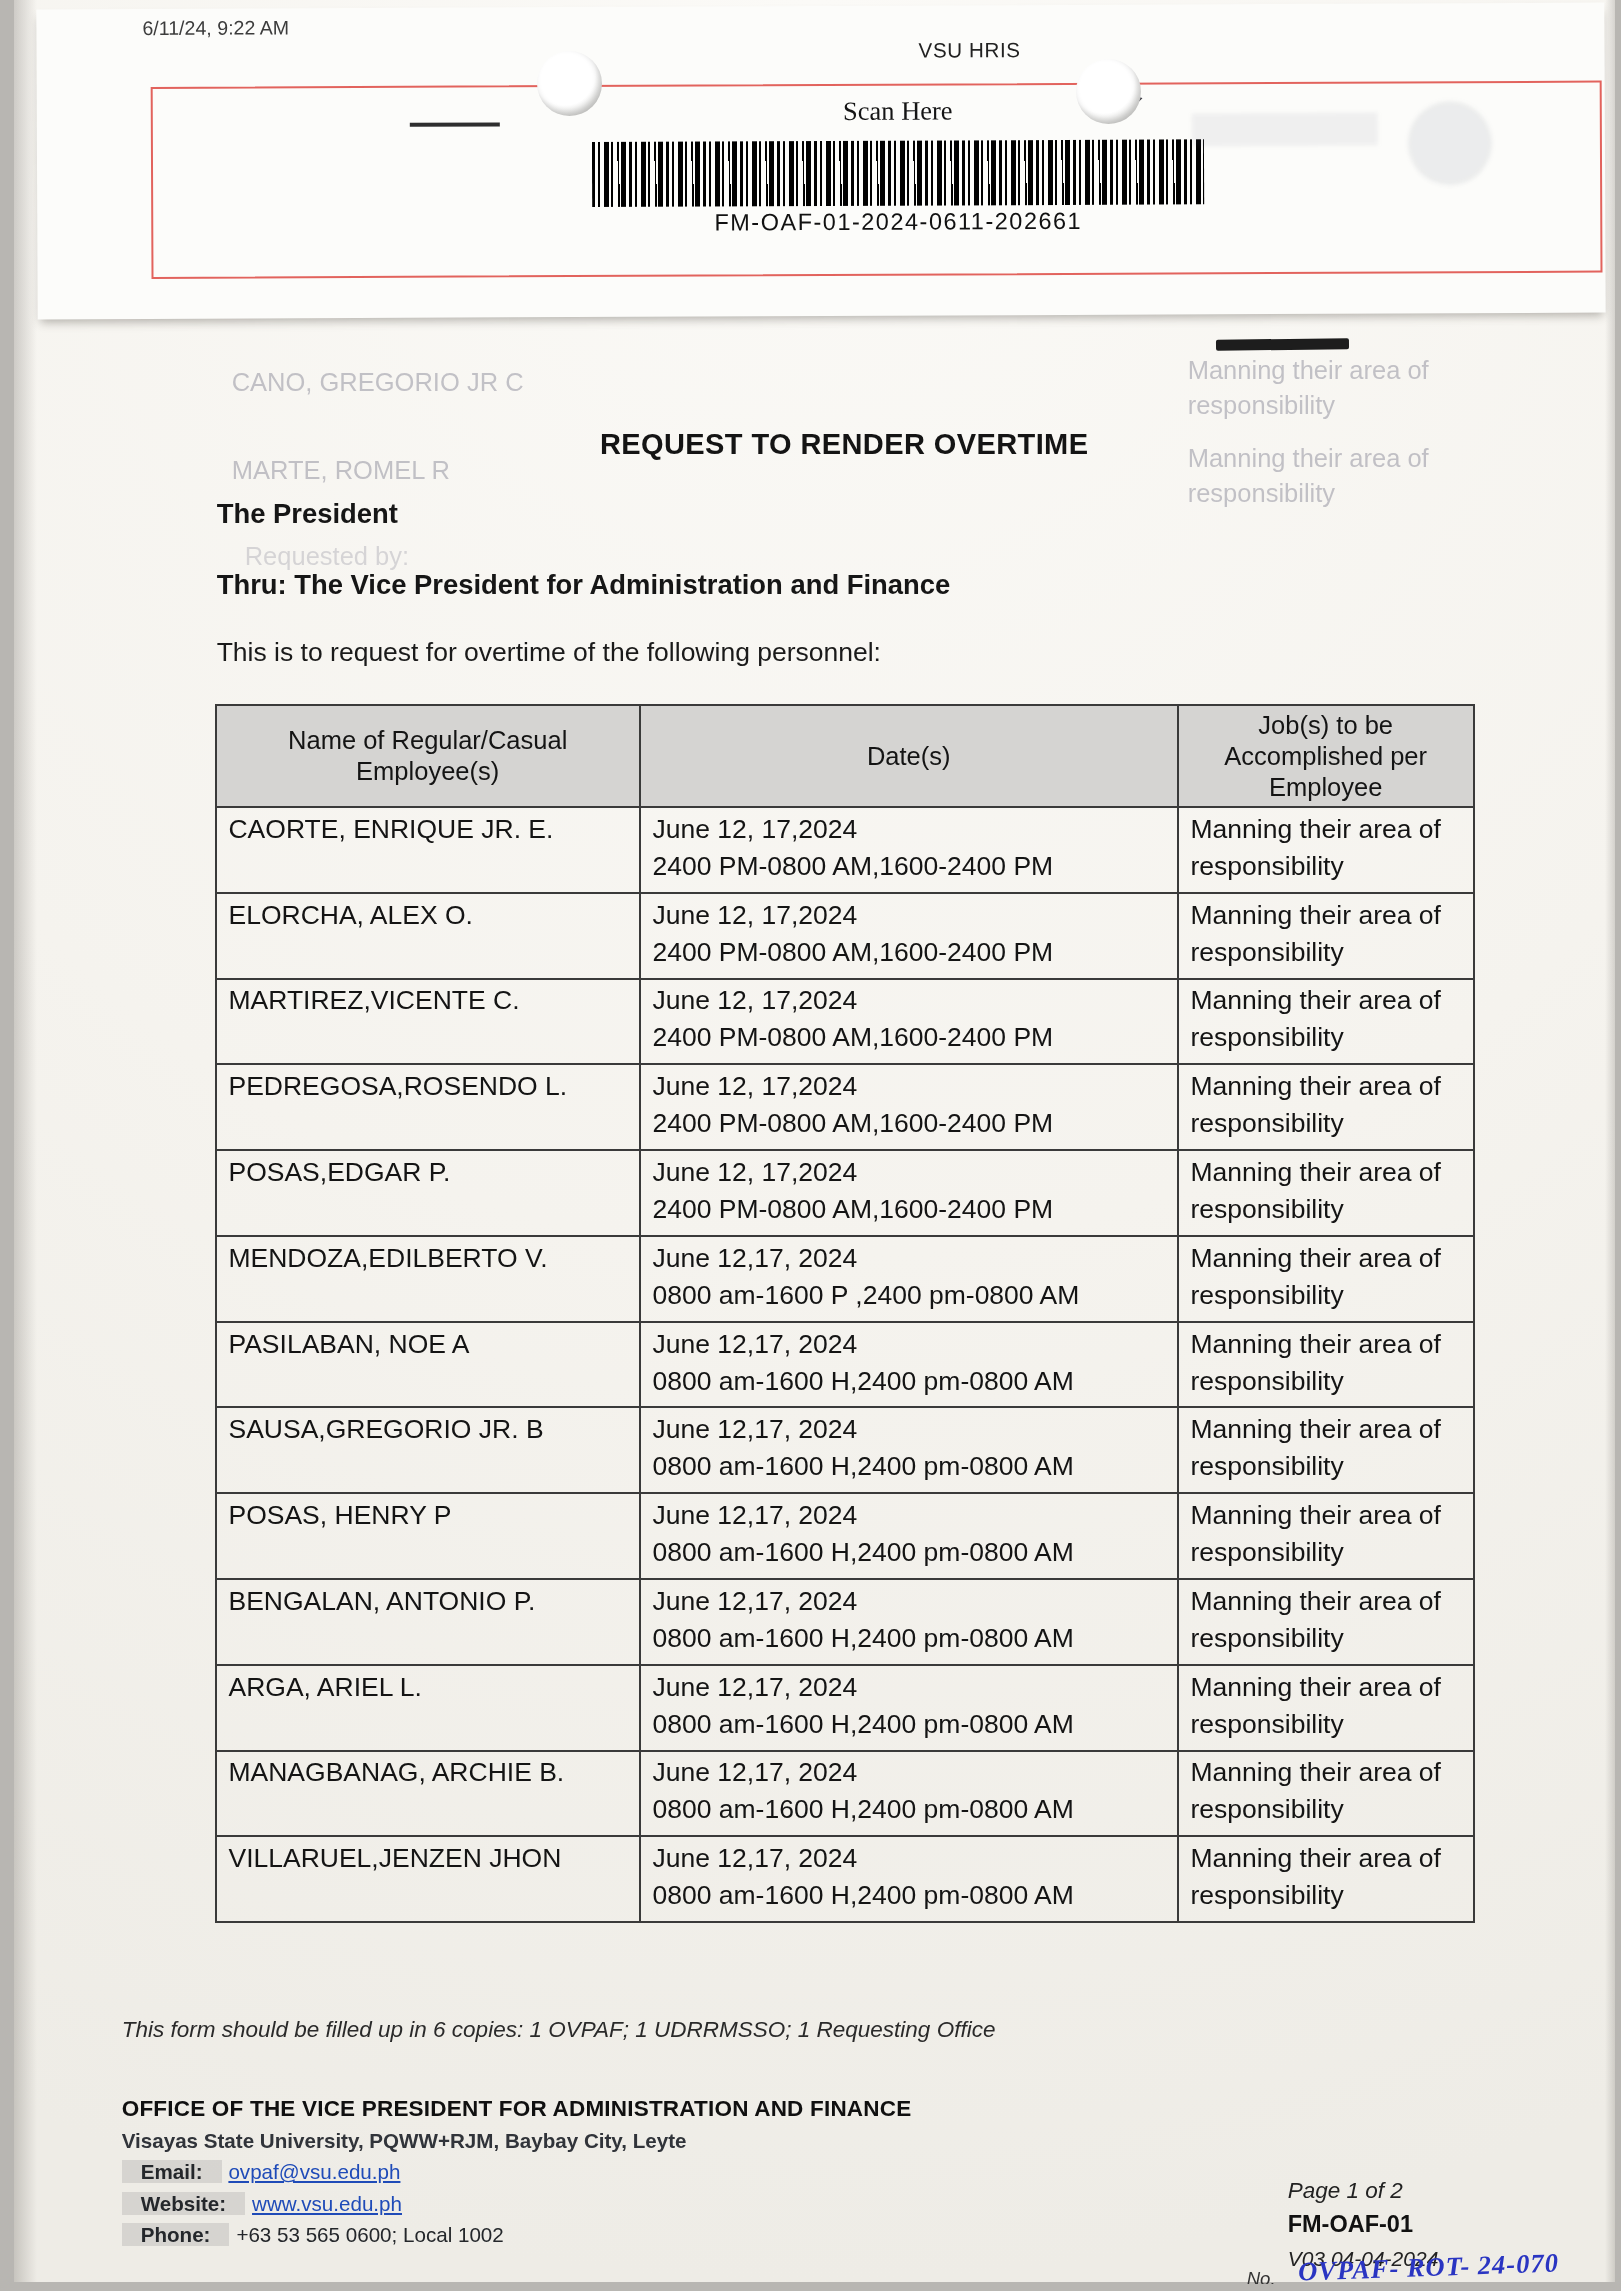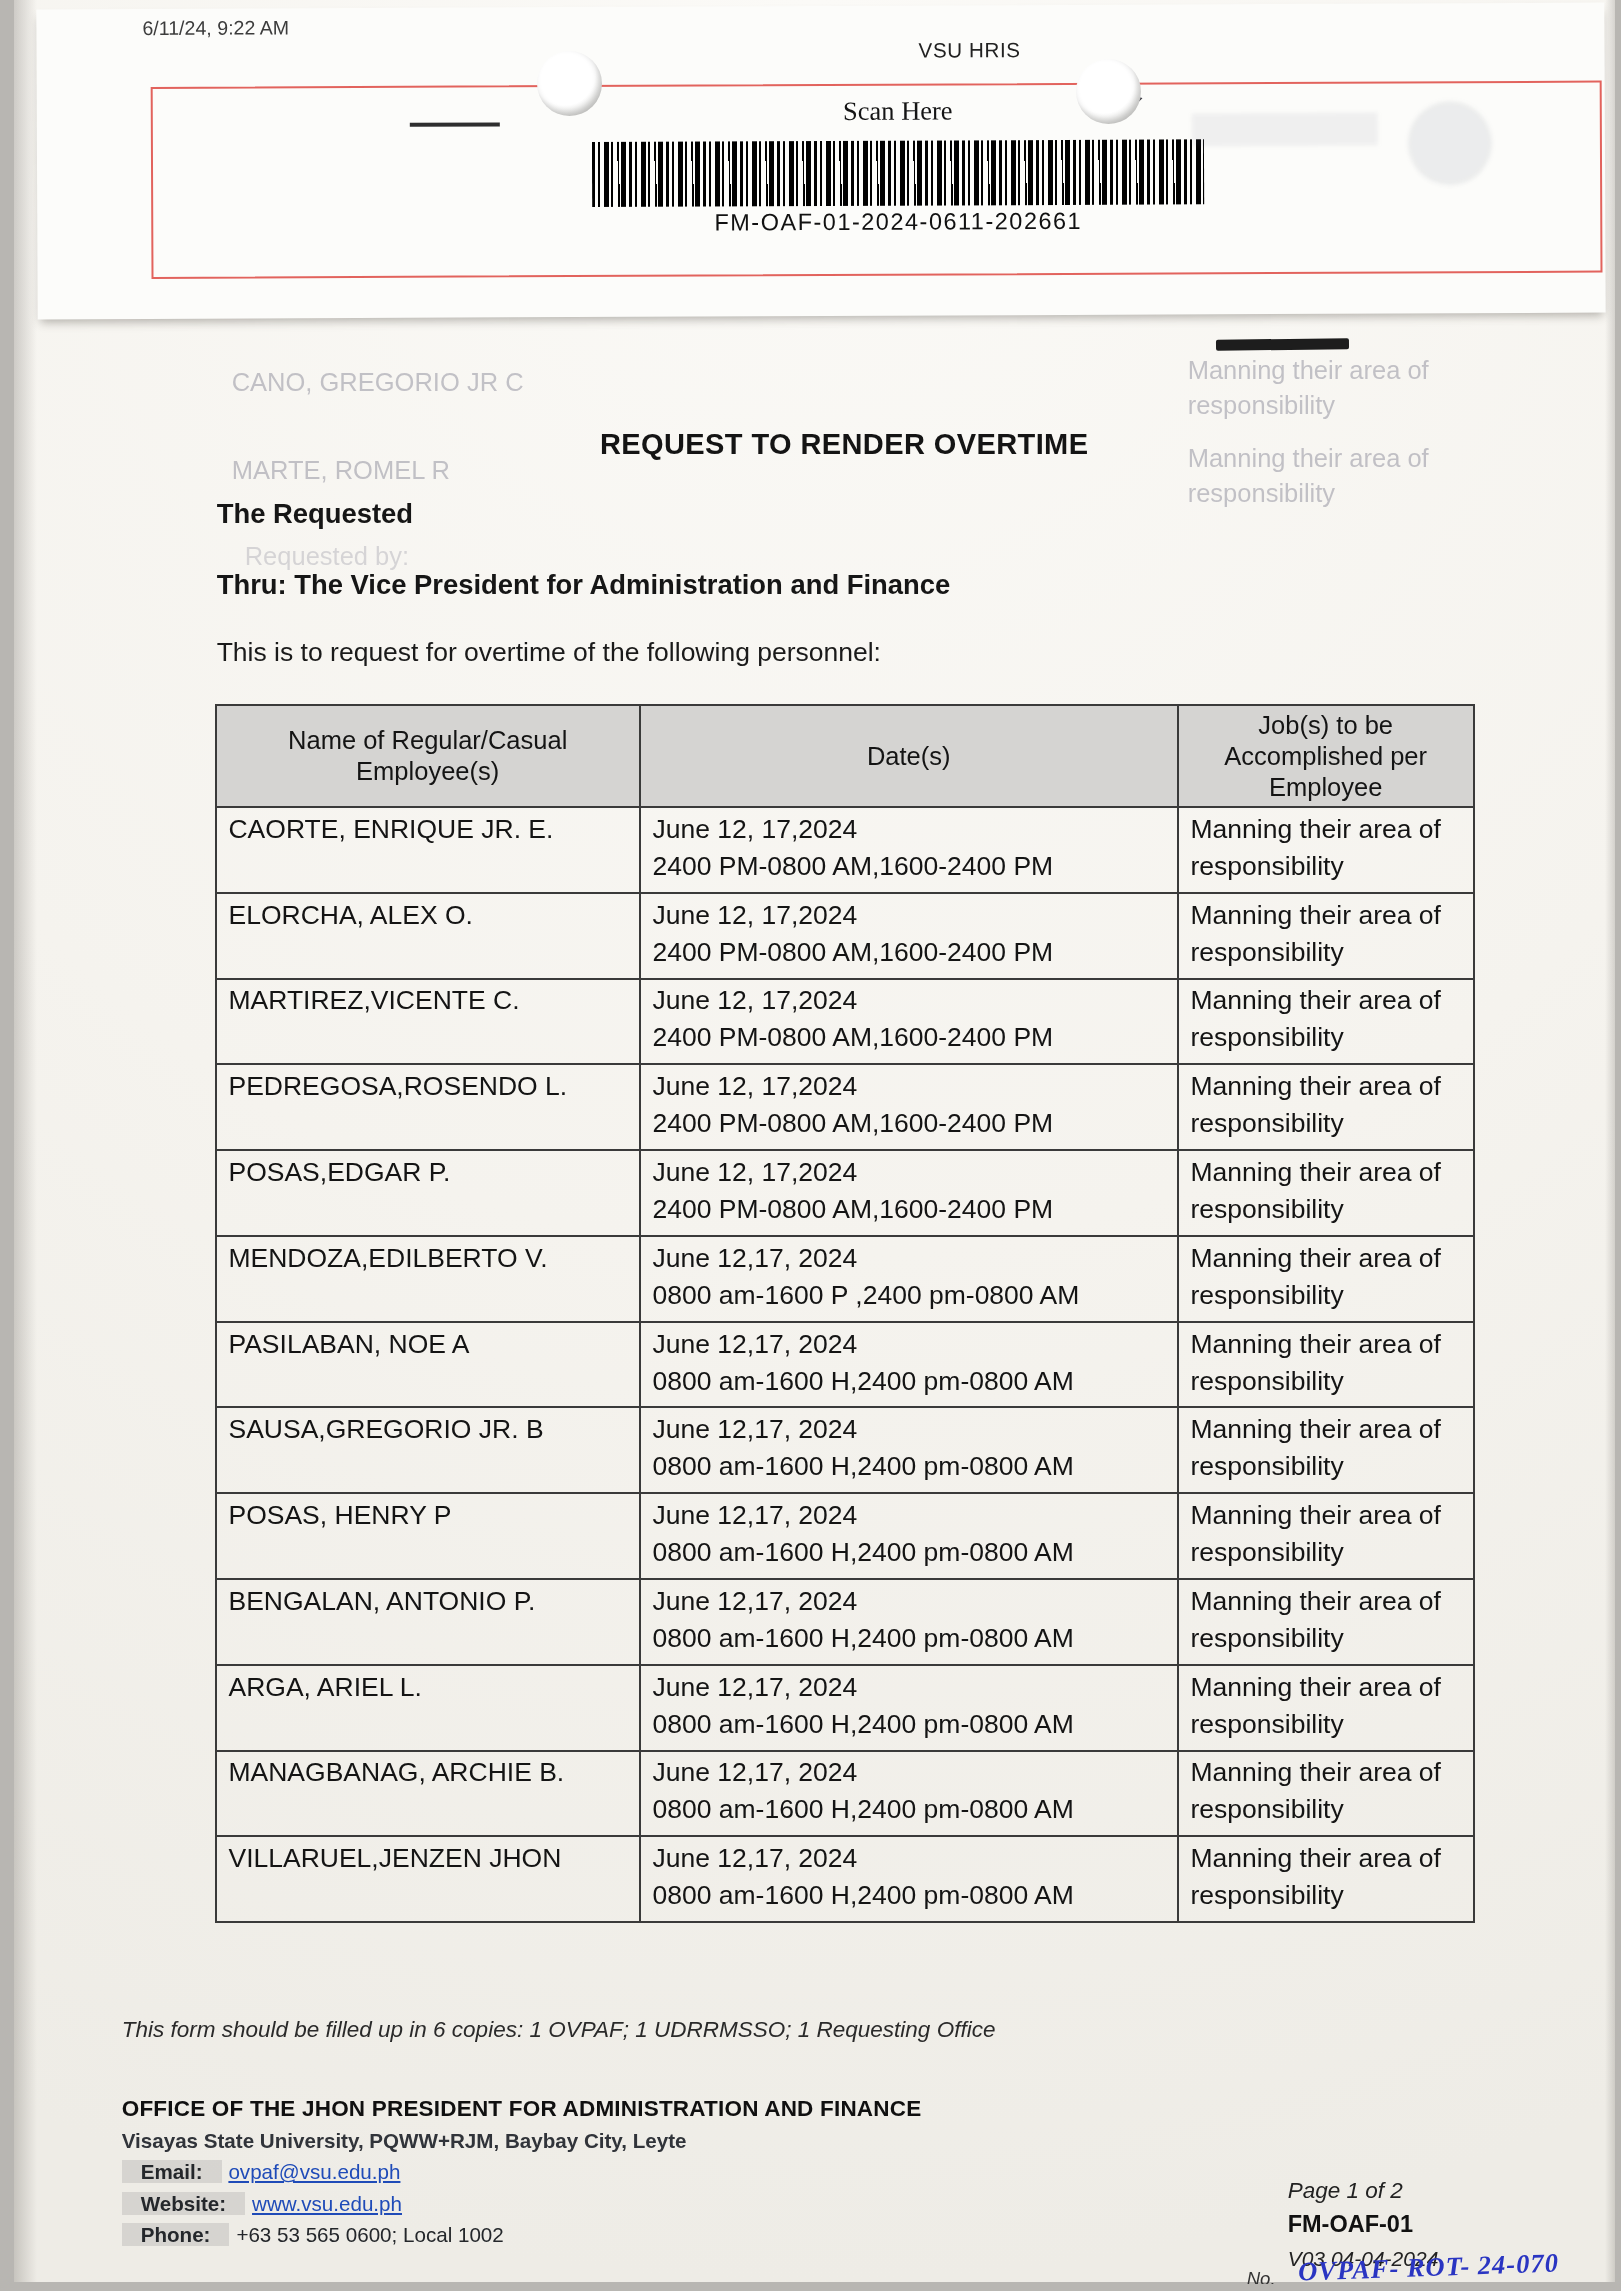--- a/index.html
+++ b/index.html
@@ -110,21 +110,21 @@
     <div class="hole hole2"></div>
     <div class="smudge"></div>
 
     <div class="bt bt-n1">CANO, GREGORIO JR C</div>
     <div class="bt bt-j1">Manning their area of responsibility</div>
     <div class="bt bt-n2">MARTE, ROMEL R</div>
     <div class="bt bt-j2">Manning their area of responsibility</div>
     <div class="bt bt-req">Requested by:</div>
 
     <div class="doc-title">REQUEST TO RENDER OVERTIME</div>
-    <div class="addr1">The Requested</div>
+    <div class="addr1">The President</div>
     <div class="addr2">Thru: The Vice President for Administration and Finance</div>
     <div class="intro">This is to request for overtime of the following personnel:</div>
 
     <table class="ot">
       <colgroup>
           <col class="c1">
           <col class="c2">
           <col class="c3">
         </colgroup>
       <thead>
@@ -275,21 +275,21 @@
             </td>
           <td class="cell-job">
               <div>Manning their area of</div>
               <div>responsibility</div>
             </td>
         </tr>
       </tbody>
     </table>
 
     <div class="note">This form should be filled up in 6 copies: 1 OVPAF; 1 UDRRMSSO; 1 Requesting Office</div>
-    <div class="office">OFFICE OF THE JHON PRESIDENT FOR ADMINISTRATION AND FINANCE</div>
+    <div class="office">OFFICE OF THE VICE PRESIDENT FOR ADMINISTRATION AND FINANCE</div>
     <div class="f-line addrline">Visayas State University, PQWW+RJM, Baybay City, Leyte</div>
     <div class="f-line emailline">
       <span class="f-label">Email:</span><a class="f-link">ovpaf@vsu.edu.ph</a>
     </div>
     <div class="f-line webline">
       <span class="f-label">Website:</span><a class="f-link">www.vsu.edu.ph</a>
     </div>
     <div class="f-line phoneline">
       <span class="f-label">Phone:</span><span>+63 53 565 0600; Local 1002</span>
     </div>

